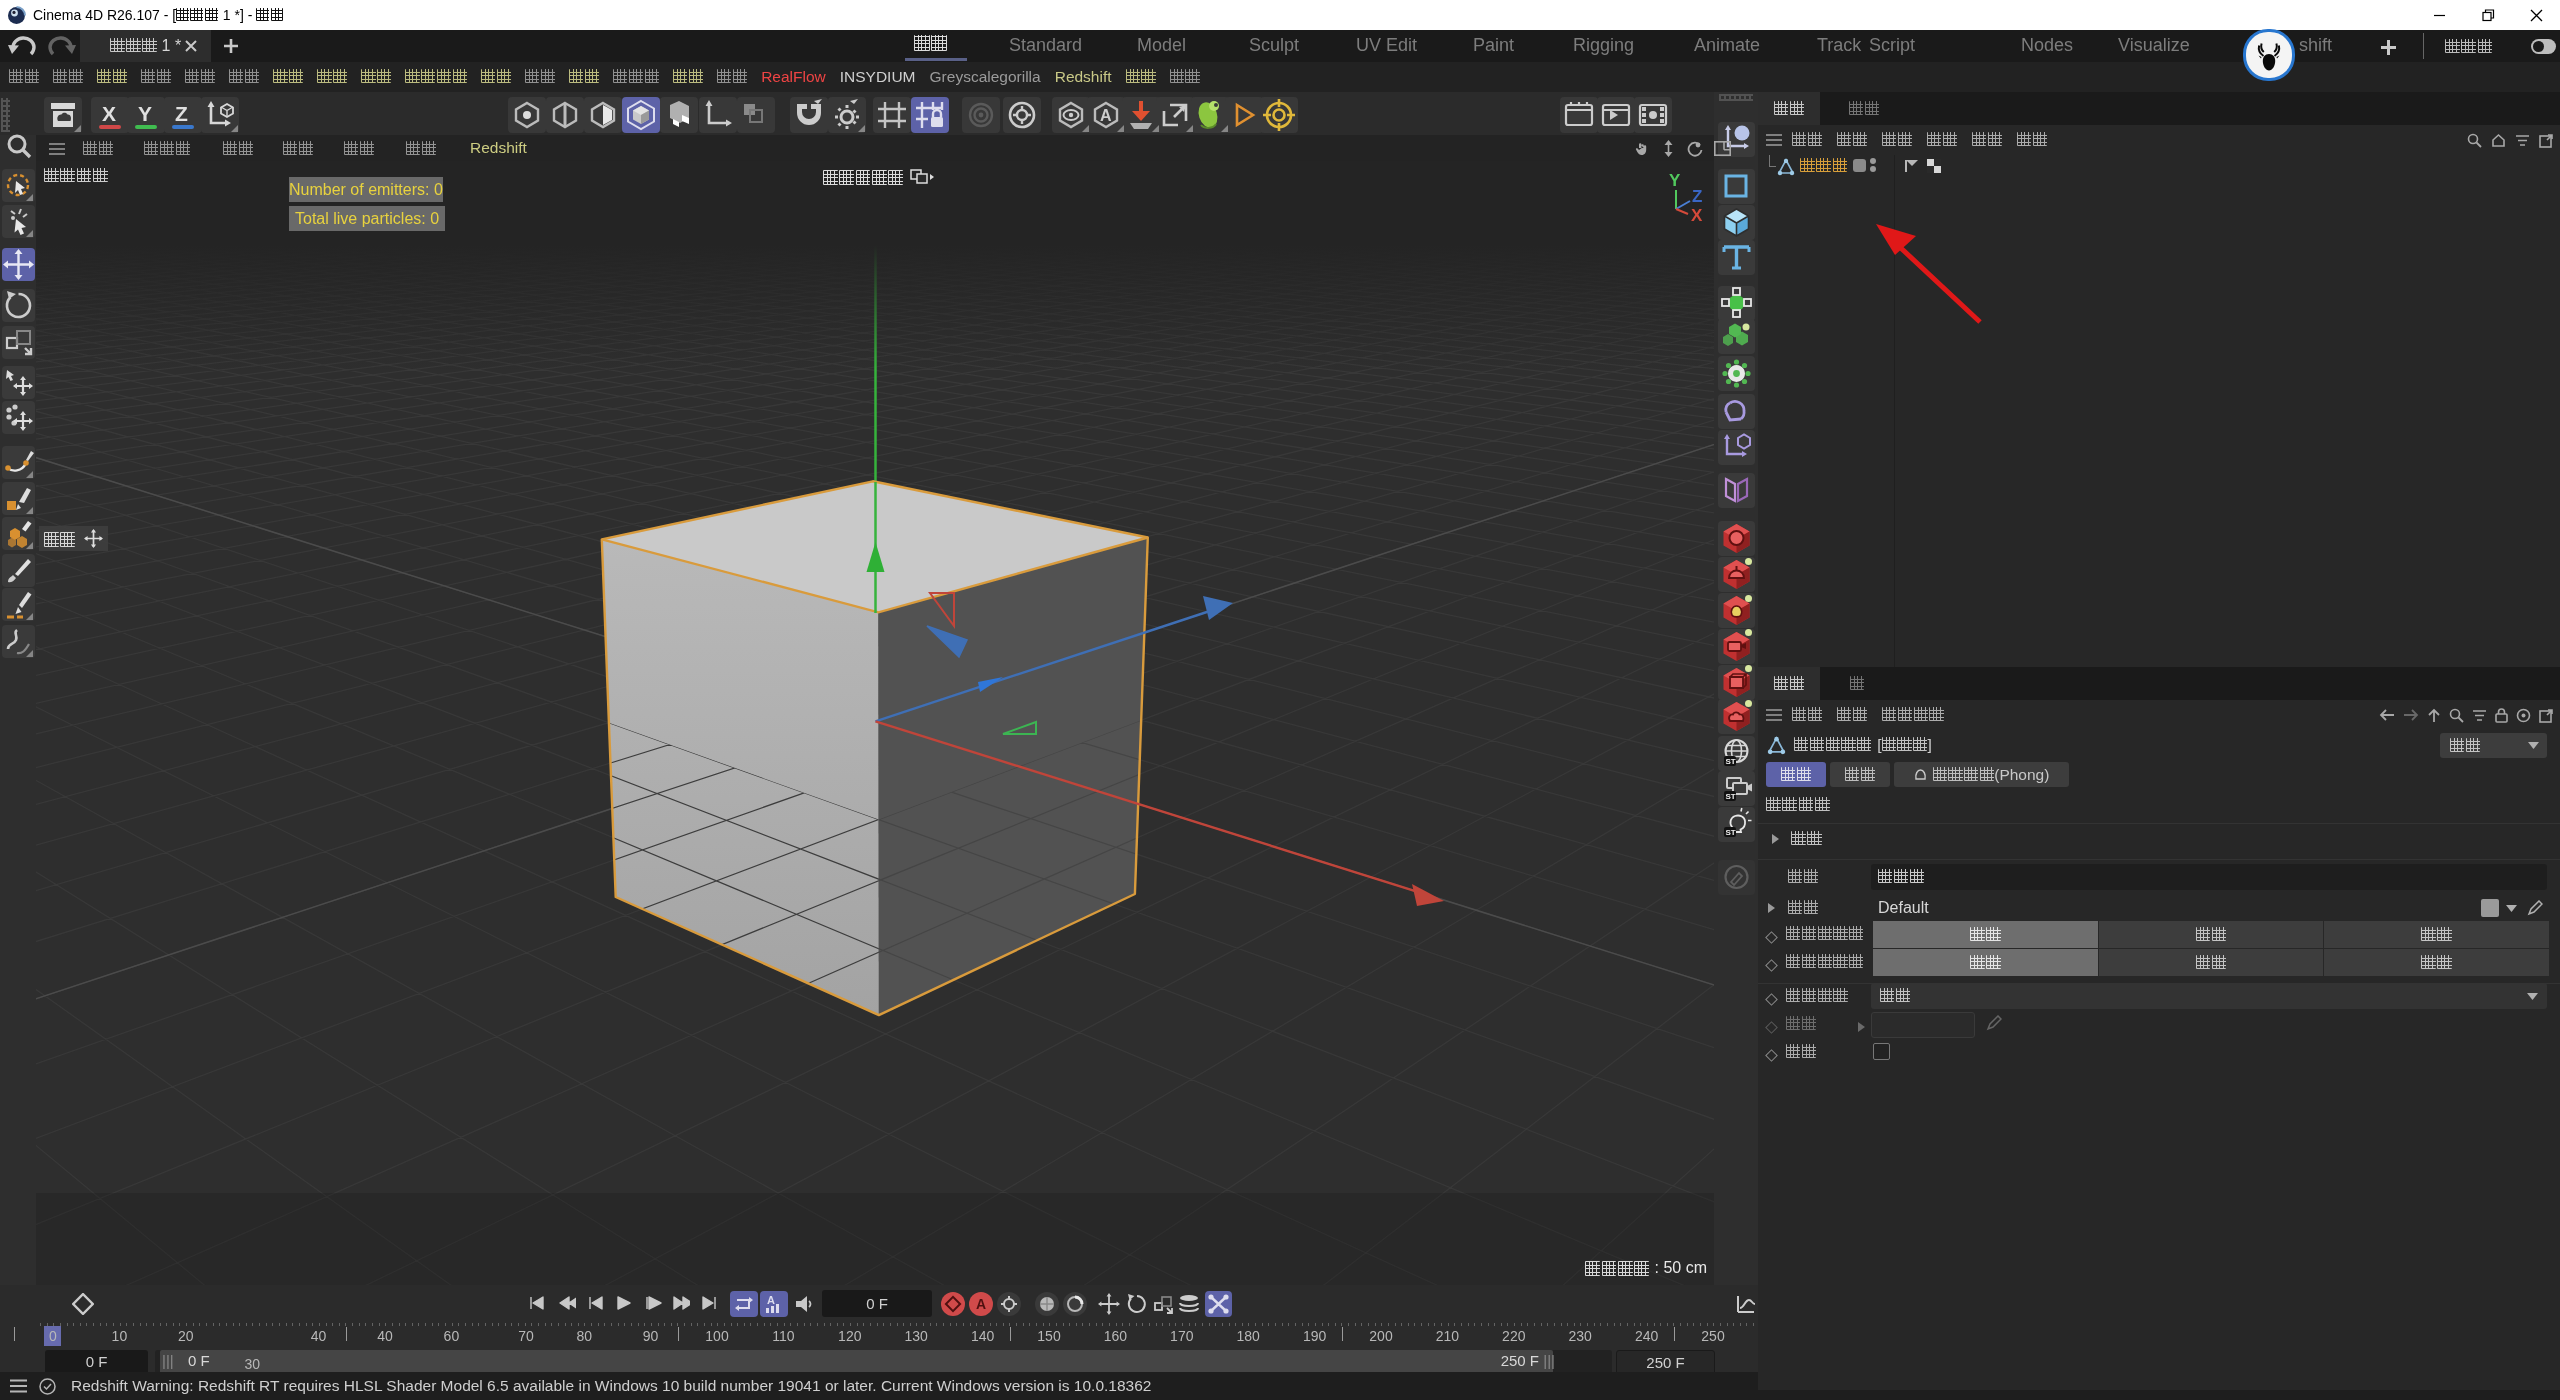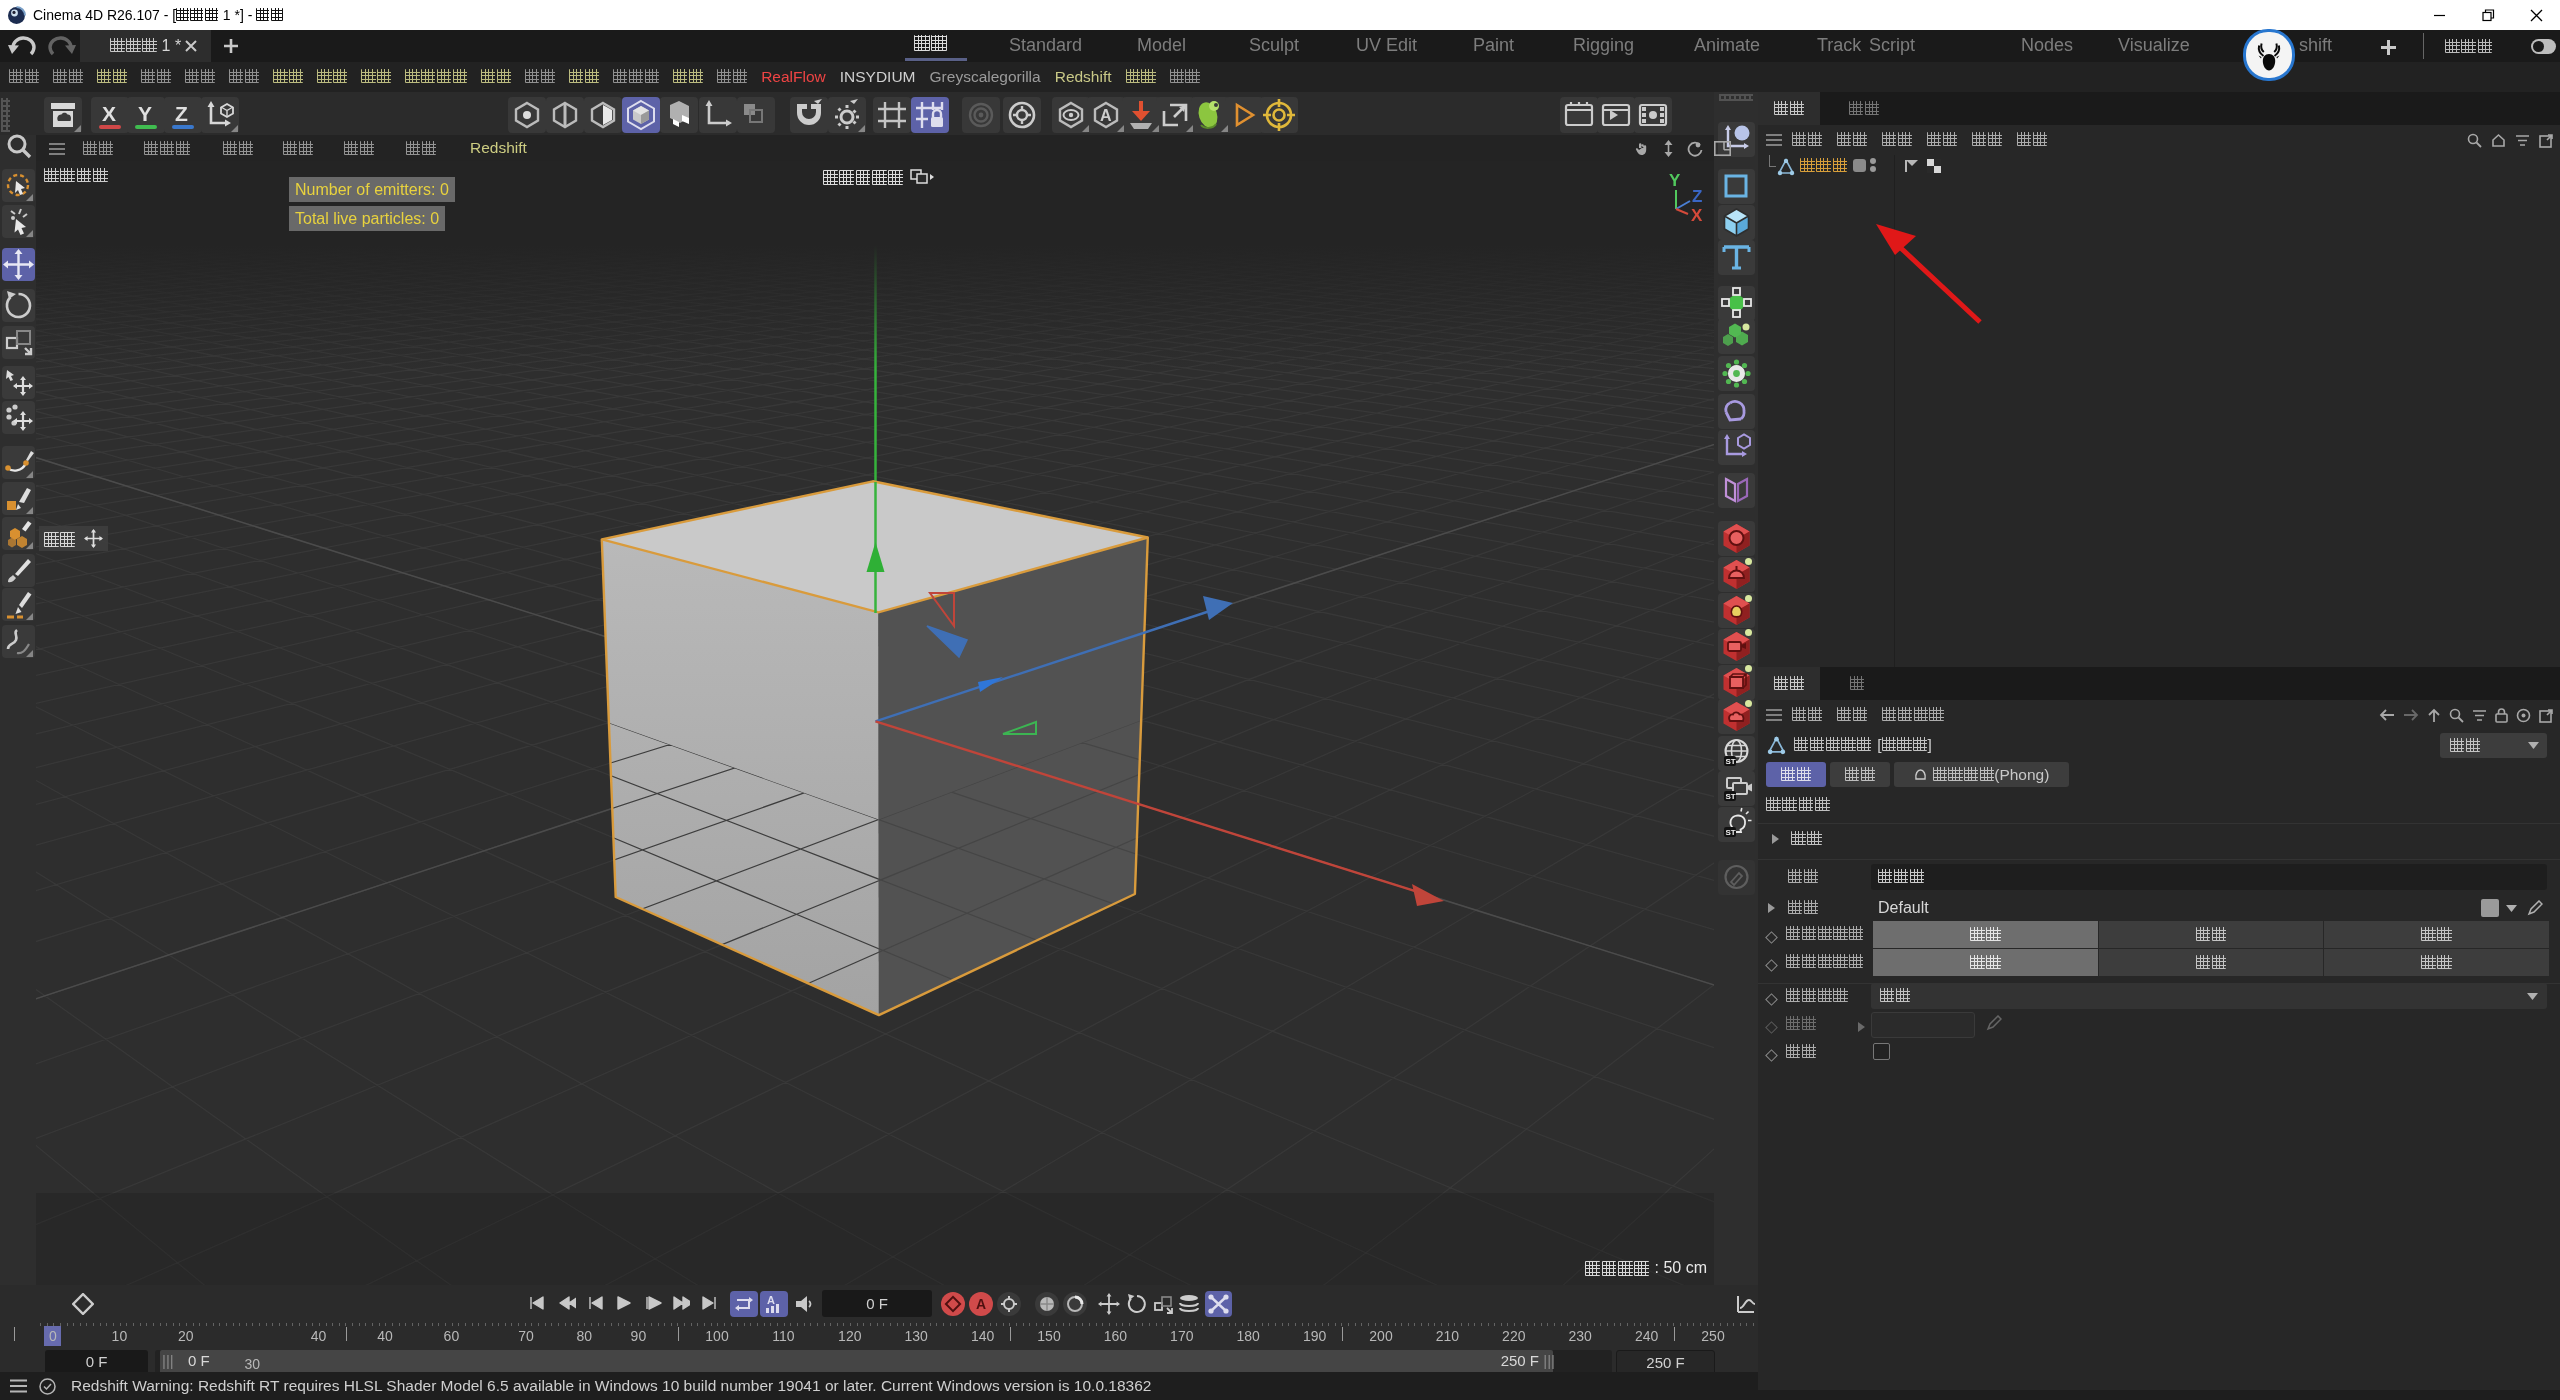--- a/index.html
+++ b/index.html
@@ -539,21 +539,21 @@
       <path d="M839.5 560.4L1183.0 447.0" stroke="#3f6fb5" stroke-width="2.4"></path>
       <polygon points="1197.0,442.0 1167.0,435.0 1173.0,459.0" fill="#3f6fb5"></polygon>
       <path d="M839.5 560.4L1392.0 734.1" stroke="#c0453a" stroke-width="2.4"></path>
       <polygon points="1408.0,740.1 1376.0,723.1 1381.0,745.1" fill="#c0453a"></polygon>
       <path d="M894 432h24v33z" fill="none" stroke="#c0453a" stroke-width="2"></path>
       <path d="M891 465l40 14-8 17z" fill="#3f6fb5" stroke="#3f6fb5" stroke-width="1.5"></path>
       <polygon points="967,516 942,521 944,531" fill="#2f76d8"></polygon>
       <path d="M967 573l33-12v12z" fill="none" stroke="#3cb552" stroke-width="2"></path>
     </svg>
 <div class="ab" style="left:8px;top:6px;font-size:16px;color:#dcdcdc"><span class="g"></span><span class="g"></span><span class="g"></span><span class="g"></span></div>
-<div class="ab" style="left:253px;top:16px;height:25px;background:#7a7a7acc;color:#e8d23e;font-size:16px;padding:0 6px;line-height:25px">Number of emitters: 0</div>
+<div class="ab" style="left:253px;top:16px;height:25px;background:#7a7a7acc;color:#e8d23e;font-size:16px;padding:0 0;line-height:25px">Number of emitters: 0</div>
 <div class="ab" style="left:253px;top:45px;height:25px;background:#7a7a7acc;color:#e8d23e;font-size:16px;padding:0 6px;line-height:25px">Total live particles: 0</div>
 <div class="ab row" style="left:787px;top:7px;font-size:16px;color:#ececec">
       <span class="g"></span>
       <span class="g"></span>
       <span class="g"></span>
       <span class="g"></span>
       <span class="g"></span>
 <svg width="24" height="17" viewBox="0 0 24 17" style="margin-left:5px">
         <rect x="1" y="2" width="10" height="9" fill="none" stroke="#ddd" stroke-width="1.5"></rect>
         <rect x="7" y="6" width="10" height="9" fill="#2a2a2a" stroke="#ddd" stroke-width="1.5"></rect>
@@ -1089,21 +1089,21 @@
     <div style="position: absolute; left: 0px; top: 40px; width: 1758px; height: 22px; color: rgb(184, 184, 184); font-size: 14px; z-index: 3;">
       <div style="position: absolute; left: 33px; top: 3px; width: 40px; text-align: center;">0</div>
       <div style="position: absolute; left: 99.4px; top: 3px; width: 40px; text-align: center;">10</div>
       <div style="position: absolute; left: 165.8px; top: 3px; width: 40px; text-align: center;">20</div>
       <div style="position: absolute; left: 232.2px; top: 3px; width: 40px; text-align: center; margin-top: 28px;">30</div>
       <div style="position: absolute; left: 298.6px; top: 3px; width: 40px; text-align: center;">40</div>
       <div style="position: absolute; left: 365px; top: 3px; width: 40px; text-align: center;">40</div>
       <div style="position: absolute; left: 431.4px; top: 3px; width: 40px; text-align: center;">60</div>
       <div style="position: absolute; left: 506px; top: 3px; width: 40px; text-align: center;">70</div>
       <div style="position: absolute; left: 564.2px; top: 3px; width: 40px; text-align: center;">80</div>
-      <div style="position: absolute; left: 630.6px; top: 3px; width: 40px; ">90</div>
+      <div style="position: absolute; left: 630.6px; top: 3px; width: 40px; text-align: center;">90</div>
       <div style="position: absolute; left: 697px; top: 3px; width: 40px; text-align: center;">100</div>
       <div style="position: absolute; left: 763.4px; top: 3px; width: 40px; text-align: center;">110</div>
       <div style="position: absolute; left: 829.8px; top: 3px; width: 40px; text-align: center;">120</div>
       <div style="position: absolute; left: 896.2px; top: 3px; width: 40px; text-align: center;">130</div>
       <div style="position: absolute; left: 962.6px; top: 3px; width: 40px; text-align: center;">140</div>
       <div style="position: absolute; left: 1029px; top: 3px; width: 40px; text-align: center;">150</div>
       <div style="position: absolute; left: 1095.4px; top: 3px; width: 40px; text-align: center;">160</div>
       <div style="position: absolute; left: 1161.8px; top: 3px; width: 40px; text-align: center;">170</div>
       <div style="position: absolute; left: 1228.2px; top: 3px; width: 40px; text-align: center;">180</div>
       <div style="position: absolute; left: 1294.6px; top: 3px; width: 40px; text-align: center;">190</div>

